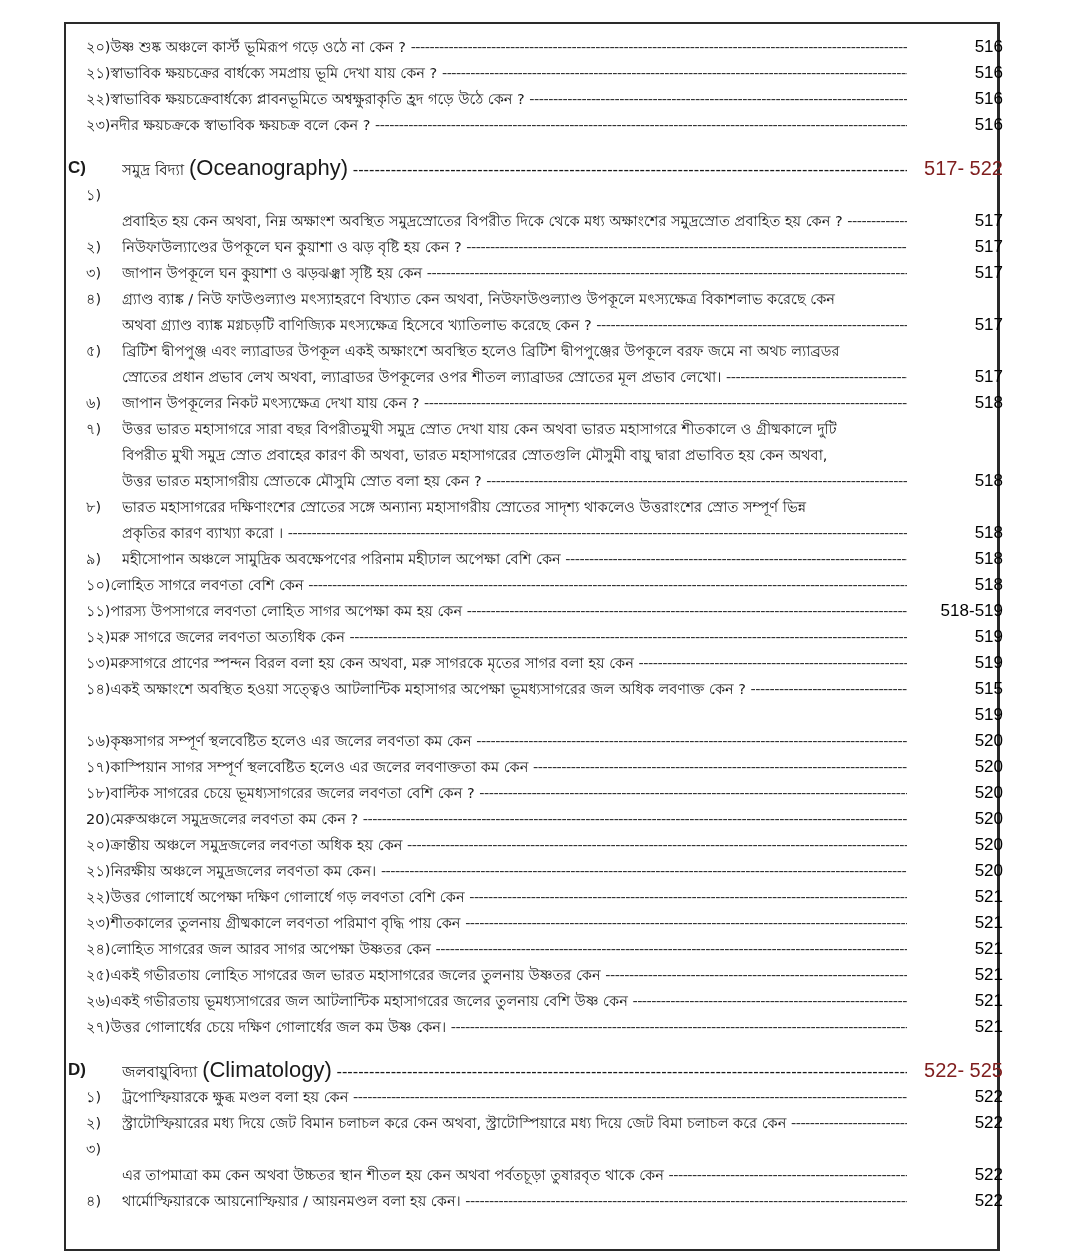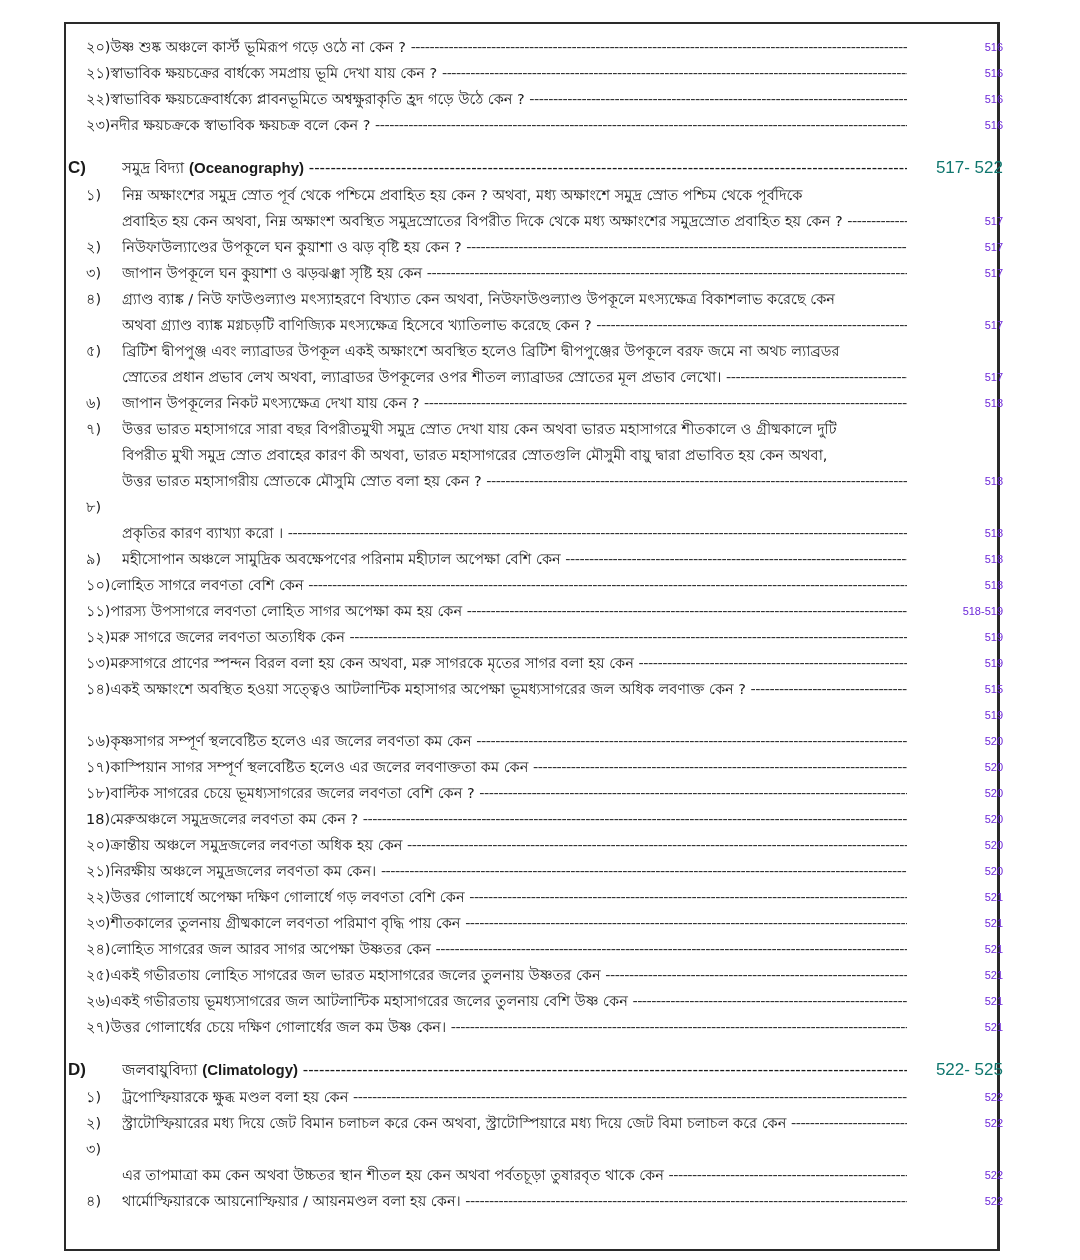--- a/index.html
+++ b/index.html
@@ -6,27 +6,27 @@
     body { width: 1080px; height: 1260px; position: relative; overflow: hidden;
            font-family: "DejaVu Sans", "Liberation Sans", sans-serif; color: #1a1a1a; }
     .frame { position: absolute; left: 64px; top: 22px; width: 936px; height: 1229px;
              border: 2px solid #2a2a2a; border-right-width: 3px; box-sizing: border-box; }
     .content { position: absolute; left: 0; top: 10px; right: 0; }
     .row { position: relative; height: 26px; line-height: 26px; font-size: 14.5px; white-space: nowrap; }
     .row .num { position: absolute; left: 20px; }
     .row .txt { position: absolute; left: 56px; right: 90px; overflow: hidden; }
     .row.tight .txt { left: 20px; }
     .row .dash { color: #333; letter-spacing: -0.5px; }
-    .row .pg { position: absolute; right: -6px; font-family: "Liberation Sans", sans-serif; font-size: 11px; color: #6d28d9; }
+    .row .pg { position: absolute; right: -6px; font-family: "Liberation Sans", sans-serif; font-size: 17px; color: #000000; }
     .row.cont .txt { left: 56px; }
     .sec { position: relative; height: 28px; line-height: 28px; margin-top: 16px; white-space: nowrap; }
     .sec .letter { position: absolute; left: 2px; font-family: "Liberation Sans", sans-serif; font-weight: bold; font-size: 17px; }
     .sec .title { position: absolute; left: 56px; right: 90px; overflow: hidden; font-size: 15px; }
-    .sec .title .en { font-family: "Liberation Sans", sans-serif; font-weight: bold; font-size: 15px; }
-    .sec .pg { position: absolute; right: -6px; font-family: "Liberation Sans", sans-serif; font-size: 17px; color: #0f766e; }
+    .sec .title .en { font-family: "Liberation Sans", sans-serif; font-weight: normal; font-size: 22px; }
+    .sec .pg { position: absolute; right: -6px; font-family: "Liberation Sans", sans-serif; font-size: 20px; color: #7f1d1d; }
   </style>
 </head>
 <body>
 
 <div class="frame">
   <div class="content" id="content">
 
     <div id="sec-b">
         <div class="row tight">
           <span class="txt"><span>২০)উষ্ণ শুষ্ক অঞ্চলে কার্স্ট ভূমিরূপ গড়ে ওঠে না কেন ? </span><span class="dash">------------------------------------------------------------------------------------------------------------------------------------</span></span>
@@ -47,21 +47,20 @@
       </div>
 
     <div class="sec">
       <span class="letter">C)</span>
       <span class="title"><span>সমুদ্র বিদ্যা</span> <span class="en">(Oceanography)</span> <span class="dash">------------------------------------------------------------------------------------------------------------------------------------</span></span>
       <span class="pg">517- 522</span>
     </div>
     <div id="sec-c">
         <div class="row">
           <span class="num">১)</span>
-          <span class="txt"><span>নিম্ন অক্ষাংশের সমুদ্র স্রোত পূর্ব থেকে পশ্চিমে প্রবাহিত হয় কেন ? অথবা, মধ্য অক্ষাংশে সমুদ্র স্রোত পশ্চিম থেকে  পূর্বদিকে</span></span>
         </div>
         <div class="row cont">
           <span class="txt"><span>প্রবাহিত হয় কেন অথবা, নিম্ন অক্ষাংশ অবস্থিত সমুদ্রস্রোতের বিপরীত দিকে থেকে মধ্য অক্ষাংশের সমুদ্রস্রোত প্রবাহিত হয় কেন ?</span> <span class="dash">------------------------------------------------------------------------------------------------------------------------------------</span></span>
           <span class="pg">517</span>
         </div>
         <div class="row">
           <span class="num">২)</span>
           <span class="txt"><span>নিউফাউল্যাণ্ডের উপকূলে ঘন কুয়াশা ও ঝড় বৃষ্টি হয় কেন ?</span> <span class="dash">------------------------------------------------------------------------------------------------------------------------------------</span></span>
           <span class="pg">517</span>
         </div>
@@ -97,20 +96,21 @@
         </div>
         <div class="row cont">
           <span class="txt"><span>বিপরীত মুখী সমুদ্র স্রোত প্রবাহের কারণ কী অথবা, ভারত মহাসাগরের স্রোতগুলি মৌসুমী বায়ু দ্বারা প্রভাবিত হয় কেন অথবা,</span></span>
         </div>
         <div class="row cont">
           <span class="txt"><span>উত্তর ভারত মহাসাগরীয় স্রোতকে মৌসুমি স্রোত বলা হয় কেন ?</span> <span class="dash">------------------------------------------------------------------------------------------------------------------------------------</span></span>
           <span class="pg">518</span>
         </div>
         <div class="row">
           <span class="num">৮)</span>
+          <span class="txt"><span>ভারত মহাসাগরের দক্ষিণাংশের স্রোতের  সঙ্গে অন্যান্য মহাসাগরীয় স্রোতের সাদৃশ্য থাকলেও উত্তরাংশের স্রোত সম্পূর্ণ ভিন্ন</span></span>
         </div>
         <div class="row cont">
           <span class="txt"><span>প্রকৃতির কারণ ব্যাখ্যা করো  ।</span> <span class="dash">------------------------------------------------------------------------------------------------------------------------------------</span></span>
           <span class="pg">518</span>
         </div>
         <div class="row">
           <span class="num">৯)</span>
           <span class="txt"><span>মহীসোপান অঞ্চলে সামুদ্রিক অবক্ষেপণের পরিনাম মহীঢাল অপেক্ষা বেশি কেন</span> <span class="dash">------------------------------------------------------------------------------------------------------------------------------------</span></span>
           <span class="pg">518</span>
         </div>
@@ -143,21 +143,21 @@
         </div>
         <div class="row tight">
           <span class="txt"><span>১৭)</span><span>কাস্পিয়ান সাগর সম্পূর্ণ স্থলবেষ্টিত হলেও এর জলের লবণাক্ততা কম কেন</span> <span class="dash">------------------------------------------------------------------------------------------------------------------------------------</span></span>
           <span class="pg">520</span>
         </div>
         <div class="row tight">
           <span class="txt"><span>১৮)</span><span>বাল্টিক সাগরের চেয়ে ভূমধ্যসাগরের জলের লবণতা বেশি কেন ?</span> <span class="dash">------------------------------------------------------------------------------------------------------------------------------------</span></span>
           <span class="pg">520</span>
         </div>
         <div class="row tight">
-          <span class="txt"><span>18)</span><span>মেরুঅঞ্চলে সমুদ্রজলের লবণতা কম কেন ?</span> <span class="dash">------------------------------------------------------------------------------------------------------------------------------------</span></span>
+          <span class="txt"><span>20)</span><span>মেরুঅঞ্চলে সমুদ্রজলের লবণতা কম কেন ?</span> <span class="dash">------------------------------------------------------------------------------------------------------------------------------------</span></span>
           <span class="pg">520</span>
         </div>
         <div class="row tight">
           <span class="txt"><span>২০)</span><span>ক্রান্তীয় অঞ্চলে সমুদ্রজলের লবণতা অধিক  হয় কেন</span> <span class="dash">------------------------------------------------------------------------------------------------------------------------------------</span></span>
           <span class="pg">520</span>
         </div>
         <div class="row tight">
           <span class="txt"><span>২১)</span><span>নিরক্ষীয় অঞ্চলে সমুদ্রজলের লবণতা কম কেন।</span> <span class="dash">------------------------------------------------------------------------------------------------------------------------------------</span></span>
           <span class="pg">520</span>
         </div>

